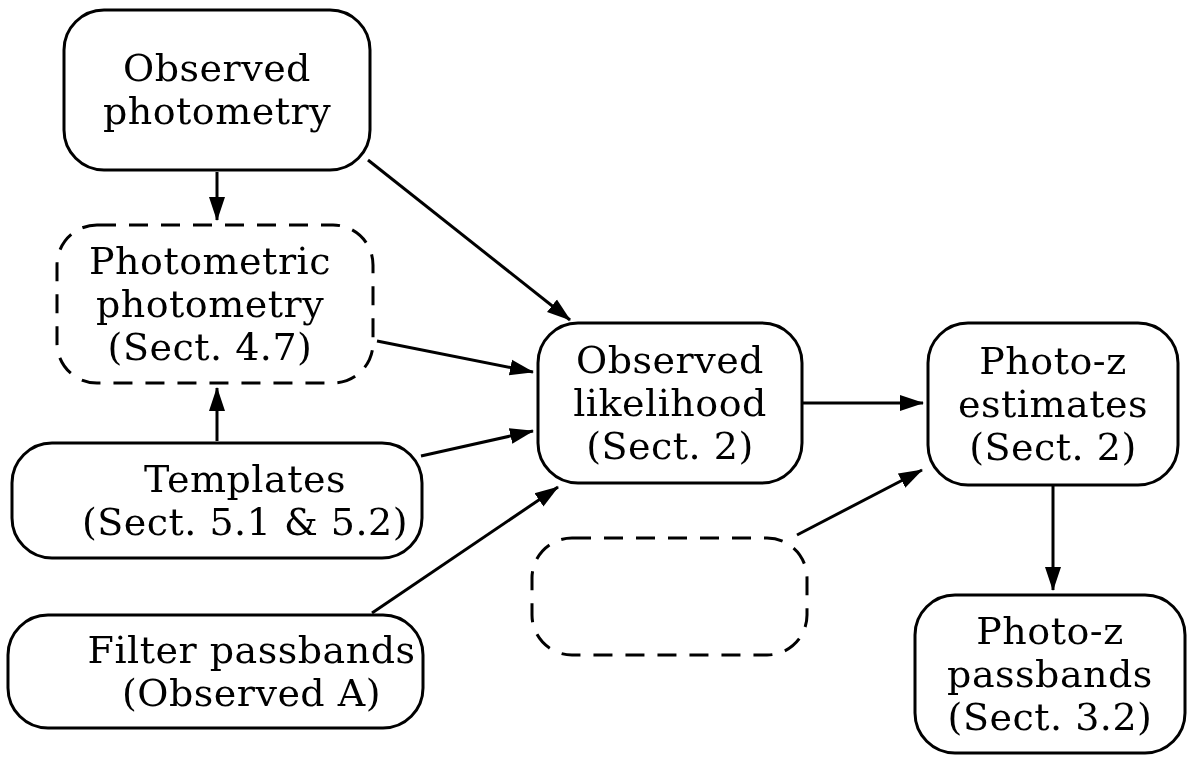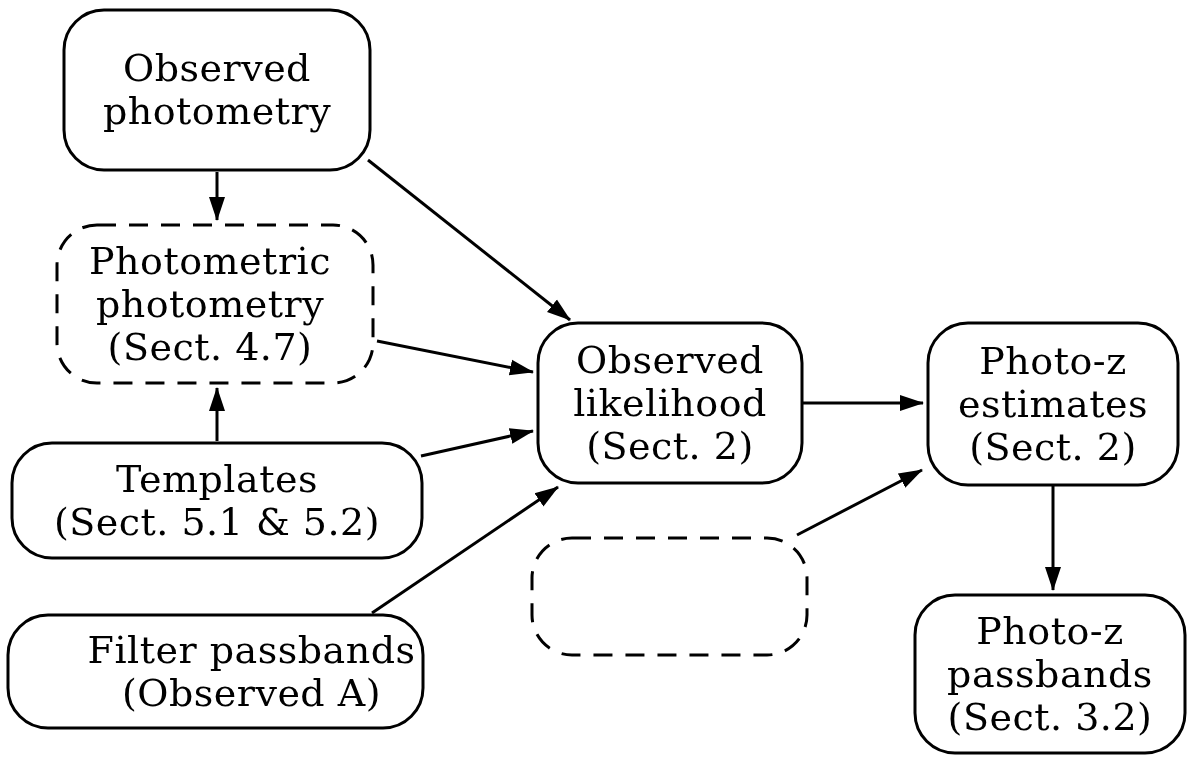--- a/index.html
+++ b/index.html
@@ -30,21 +30,21 @@
     color: #000000;
     font-size: 38px;
     line-height: 43px;
     letter-spacing: 0.5px;
     white-space: nowrap;
     pointer-events: none;
   }
   
   .pos-observed      { left: 64px;  top: 10px;  width: 306px; height: 160px; }
   .pos-corrections   { left: 52px;  top: 225px; width: 316px; height: 158px; }
-  .pos-templates     { left: 12px;  top: 443px; width: 410px; height: 115px; }
+  .pos-templates     { left: 12px;  top: 443px; width: 410px; height: 115px; padding-left: 28px; }
   .pos-passbands     { left: 8px;   top: 615px; width: 415px; height: 113px; margin-left: 36px; }
   .pos-likelihood    { left: 538px; top: 323px; width: 264px; height: 160px; }
   .pos-priors        { left: 532px; top: 538px; width: 275px; height: 117px; }
   .pos-posterior     { left: 928px; top: 323px; width: 250px; height: 162px; }
   .pos-estimates     { left: 915px; top: 595px; width: 270px; height: 158px; }
 </style>
 </head>
 <body>
 
 <div class="figure">

